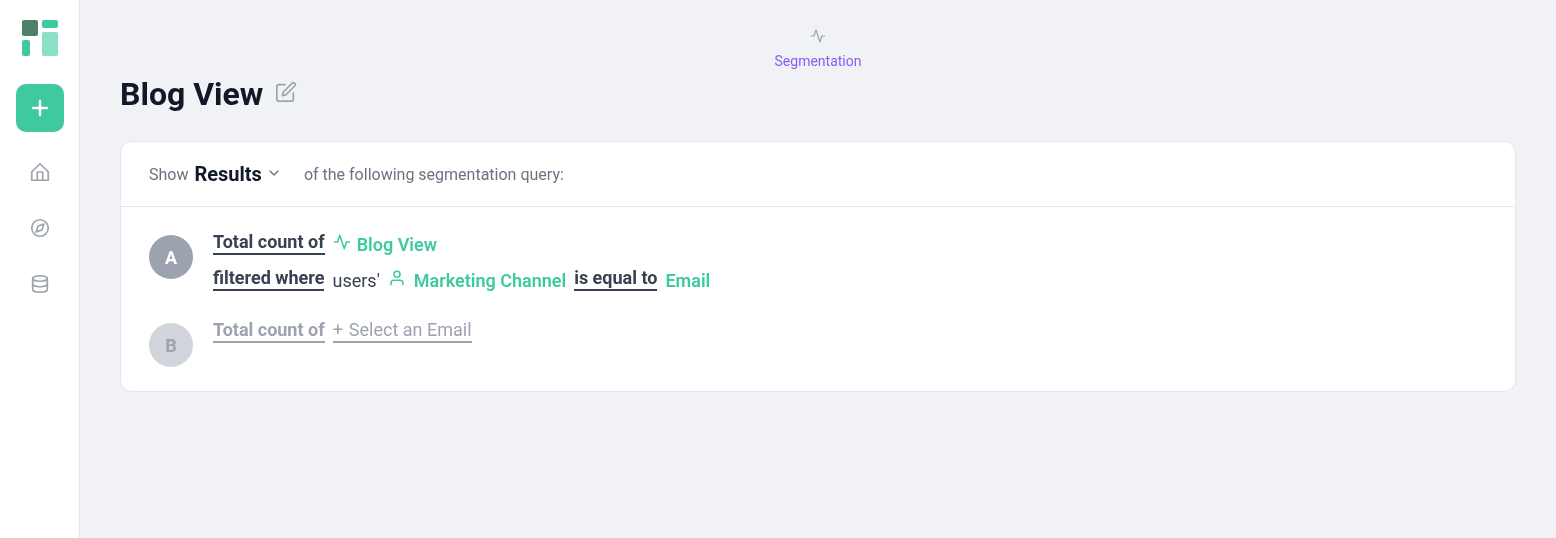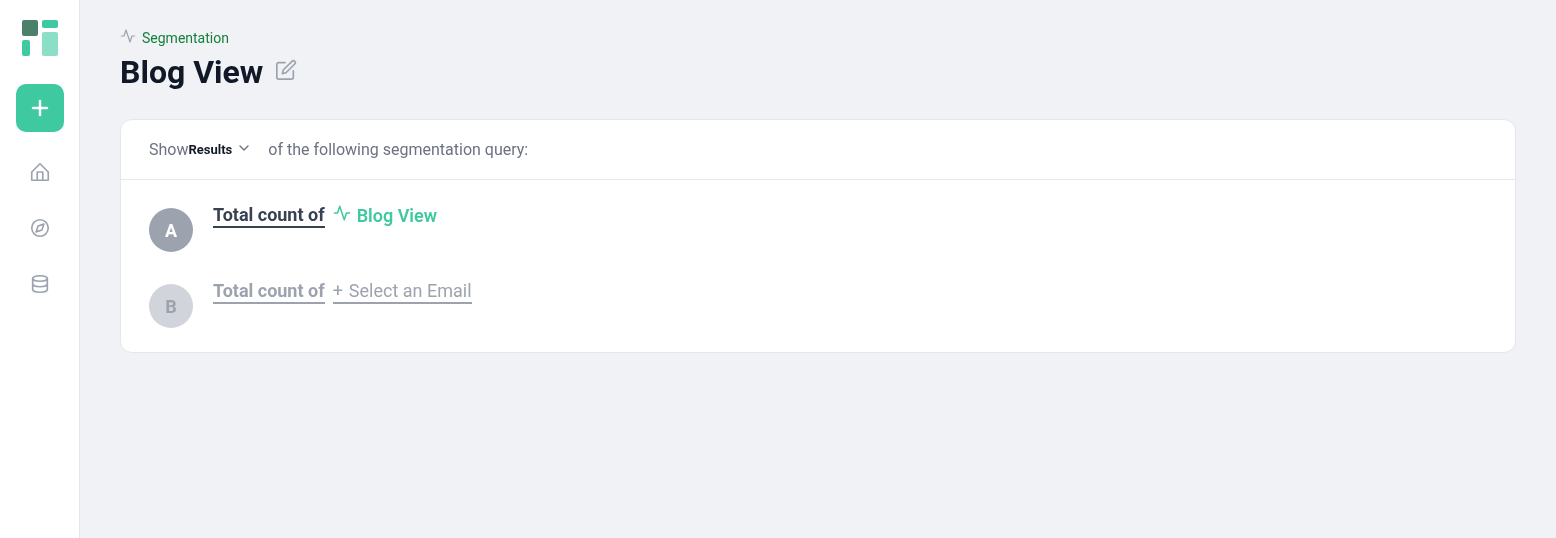--- a/index.html
+++ b/index.html
@@ -64,23 +64,24 @@
       flex-direction: column;
       padding: 28px 40px;
       overflow: auto;
     }
 
     
     .breadcrumb {
       display: flex;
       align-items: center;
       gap: 6px;
-      color: #15803d;
+      color: #8b5cf6;
       font-size: 14px;
       margin-bottom: 6px;
+      flex-direction: column;
     }
 
     .breadcrumb-icon {
       color: #9ca3af;
     }
 
     .page-title-row {
       display: flex;
       align-items: center;
       gap: 12px;
@@ -106,35 +107,36 @@
       border: 1px solid #e5e7eb;
       padding: 0;
       width: 100%;
     }
 
     .card-header {
       padding: 20px 28px;
       border-bottom: 1px solid #e5e7eb;
       display: flex;
       align-items: center;
+      gap: 6px;
       font-size: 16px;
       color: #374151;
     }
 
     .show-label {
       color: #6b7280;
       font-size: 16px;
     }
 
     .results-dropdown {
       display: flex;
       align-items: center;
       gap: 4px;
       font-weight: 700;
-      font-size: 13px;
+      font-size: 20px;
       color: #111827;
       cursor: pointer;
     }
 
     .chevron-icon {
       color: #6b7280;
       font-size: 14px;
     }
 
     .query-label {
@@ -181,21 +183,21 @@
     }
 
     .query-content {
       display: flex;
       flex-direction: column;
       gap: 12px;
     }
 
     .query-line {
       display: flex;
-      align-items: flex-start;
+      align-items: flex-end;
       gap: 8px;
       flex-wrap: wrap;
     }
 
     .total-count-label {
       font-weight: 700;
       font-size: 18px;
       color: #374151;
       border-bottom: 2px solid #374151;
       padding-bottom: 1px;
@@ -386,20 +388,35 @@
             <span class="event-link">
               <span class="event-icon">
                 <svg width="18" height="18" viewBox="0 0 24 24" fill="none" stroke="#3ec9a0" stroke-width="2" stroke-linecap="round" stroke-linejoin="round">
                   <polyline points="22 12 18 12 15 21 9 3 6 12 2 12"></polyline>
                 </svg>
               </span>
               <span>Blog View</span>
             </span>
           </div>
 
+          <div class="query-line" style="padding-left: 0;">
+            <span class="filtered-where">filtered where</span>
+            <span class="users-label">users'</span>
+            <span class="person-icon">
+              <svg width="18" height="18" viewBox="0 0 24 24" fill="none" stroke="#3ec9a0" stroke-width="2" stroke-linecap="round" stroke-linejoin="round">
+                <path d="M20 21v-2a4 4 0 0 0-4-4H8a4 4 0 0 0-4 4v2"></path>
+                <circle cx="12" cy="7" r="4"></circle>
+              </svg>
+            </span>
+            <span class="property-link">
+              <span>Marketing Channel</span>
+            </span>
+            <span class="is-equal-to">is equal to</span>
+            <span class="value-link">Email</span>
+          </div>
         </div>
       </div>
 
       <div class="query-row">
         <div class="circle-badge circle-badge-b">
           <span>B</span>
         </div>
         <div class="query-content">
           <div class="query-line">
             <span class="total-count-label-muted">Total count of</span>

